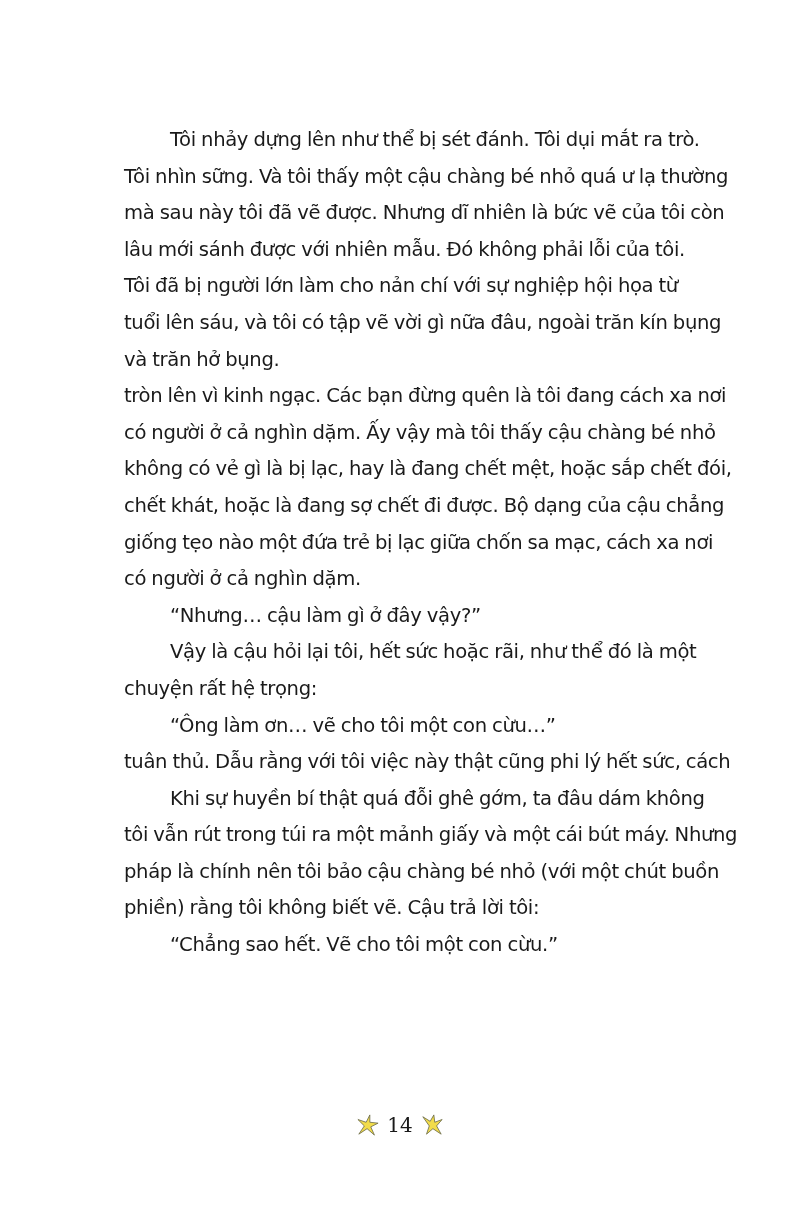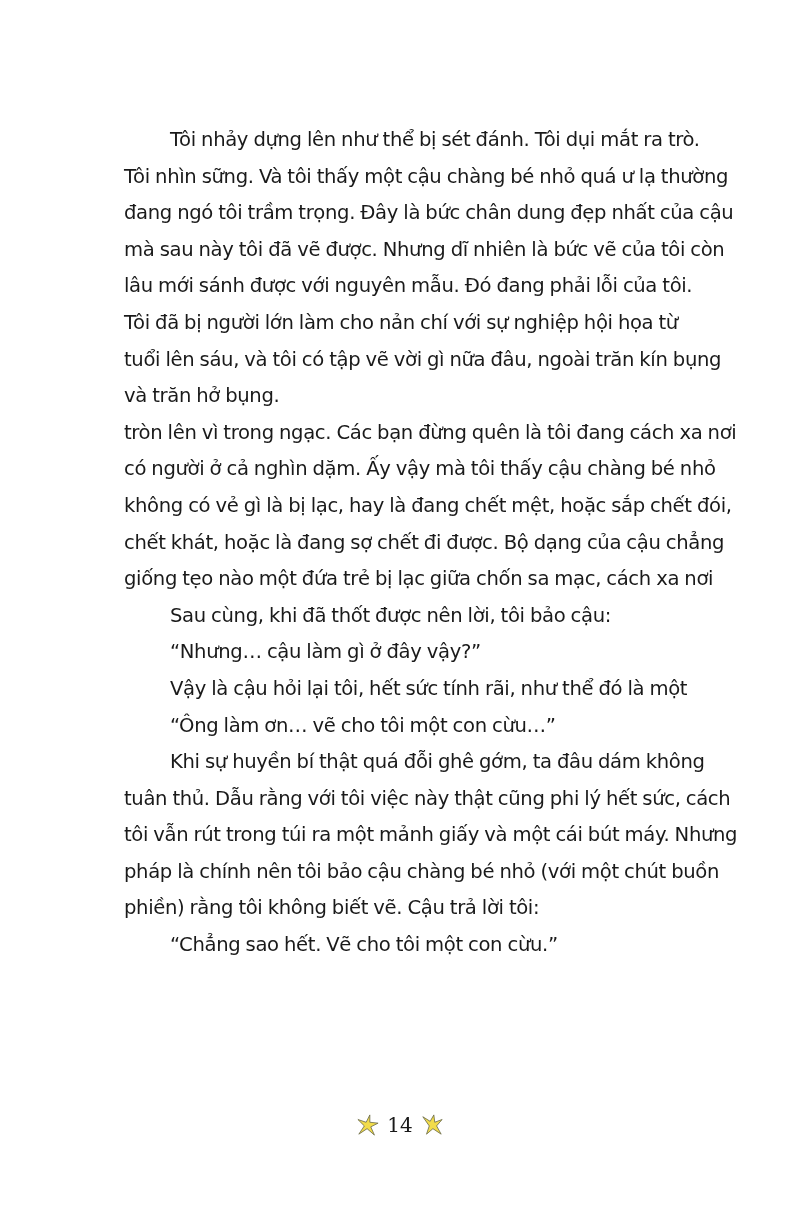--- a/index.html
+++ b/index.html
@@ -60,37 +60,37 @@
       height: 22px;
       display: inline-block;
     }
   </style>
 </head>
 <body>
 
 <div class="page">
   <span class="line indent">Tôi nhảy dựng lên như thể bị sét đánh. Tôi dụi mắt ra trò.</span>
   <span class="line">Tôi nhìn sững. Và tôi thấy một cậu chàng bé nhỏ quá ư lạ thường</span>
-  <span class="line">đang ngó tôi trầm trọng. Đây là bức chân dung đẹp nhất của cậu</span>
   <span class="line">mà sau này tôi đã vẽ được. Nhưng dĩ nhiên là bức vẽ của tôi còn</span>
-  <span class="line">lâu mới sánh được với nguyên mẫu. Đó đang phải lỗi của tôi.</span>
+  <span class="line">lâu mới sánh được với nhiên mẫu. Đó không phải lỗi của tôi.</span>
   <span class="line">Tôi đã bị người lớn làm cho nản chí với sự nghiệp hội họa từ</span>
   <span class="line">tuổi lên sáu, và tôi có tập vẽ vời gì nữa đâu, ngoài trăn kín bụng</span>
   <span class="line last">và trăn hở bụng.</span>
-  <span class="line">tròn lên vì trong ngạc. Các bạn đừng quên là tôi đang cách xa nơi</span>
+  <span class="line">tròn lên vì kinh ngạc. Các bạn đừng quên là tôi đang cách xa nơi</span>
   <span class="line">có người ở cả nghìn dặm. Ấy vậy mà tôi thấy cậu chàng bé nhỏ</span>
   <span class="line">không có vẻ gì là bị lạc, hay là đang chết mệt, hoặc sắp chết đói,</span>
   <span class="line">chết khát, hoặc là đang sợ chết đi được. Bộ dạng của cậu chẳng</span>
   <span class="line">giống tẹo nào một đứa trẻ bị lạc giữa chốn sa mạc, cách xa nơi</span>
-  <span class="line indent last">Sau cùng, khi đã thốt được nên lời, tôi bảo cậu:</span>
+  <span class="line last">có người ở cả nghìn dặm.</span>
   <span class="line indent last">“Nhưng… cậu làm gì ở đây vậy?”</span>
-  <span class="line indent">Vậy là cậu hỏi lại tôi, hết sức tính rãi, như thể đó là một</span>
+  <span class="line indent">Vậy là cậu hỏi lại tôi, hết sức hoặc rãi, như thể đó là một</span>
+  <span class="line last">chuyện rất hệ trọng:</span>
   <span class="line indent last">“Ông làm ơn… vẽ cho tôi một con cừu…”</span>
+  <span class="line">tuân thủ. Dẫu rằng với tôi việc này thật cũng phi lý hết sức, cách</span>
   <span class="line indent">Khi sự huyền bí thật quá đỗi ghê gớm, ta đâu dám không</span>
-  <span class="line">tuân thủ. Dẫu rằng với tôi việc này thật cũng phi lý hết sức, cách</span>
   <span class="line">tôi vẫn rút trong túi ra một mảnh giấy và một cái bút máy. Nhưng</span>
   <span class="line">pháp là chính nên tôi bảo cậu chàng bé nhỏ (với một chút buồn</span>
   <span class="line last">phiền) rằng tôi không biết vẽ. Cậu trả lời tôi:</span>
   <span class="line indent last">“Chẳng sao hết. Vẽ cho tôi một con cừu.”</span>
 </div>
 
 <div class="footer">
   <span class="star">
     <svg viewBox="0 0 24 24" width="22" height="22">
       <path d="M2 22 L8 13 L1 6 L10 9 L14 1 L14 9 L23 10 L15 14 L19 23 L11 16 Z" fill="#f2dc4a" stroke="#6b6b4a" stroke-width="0.9" stroke-linejoin="round"></path>

